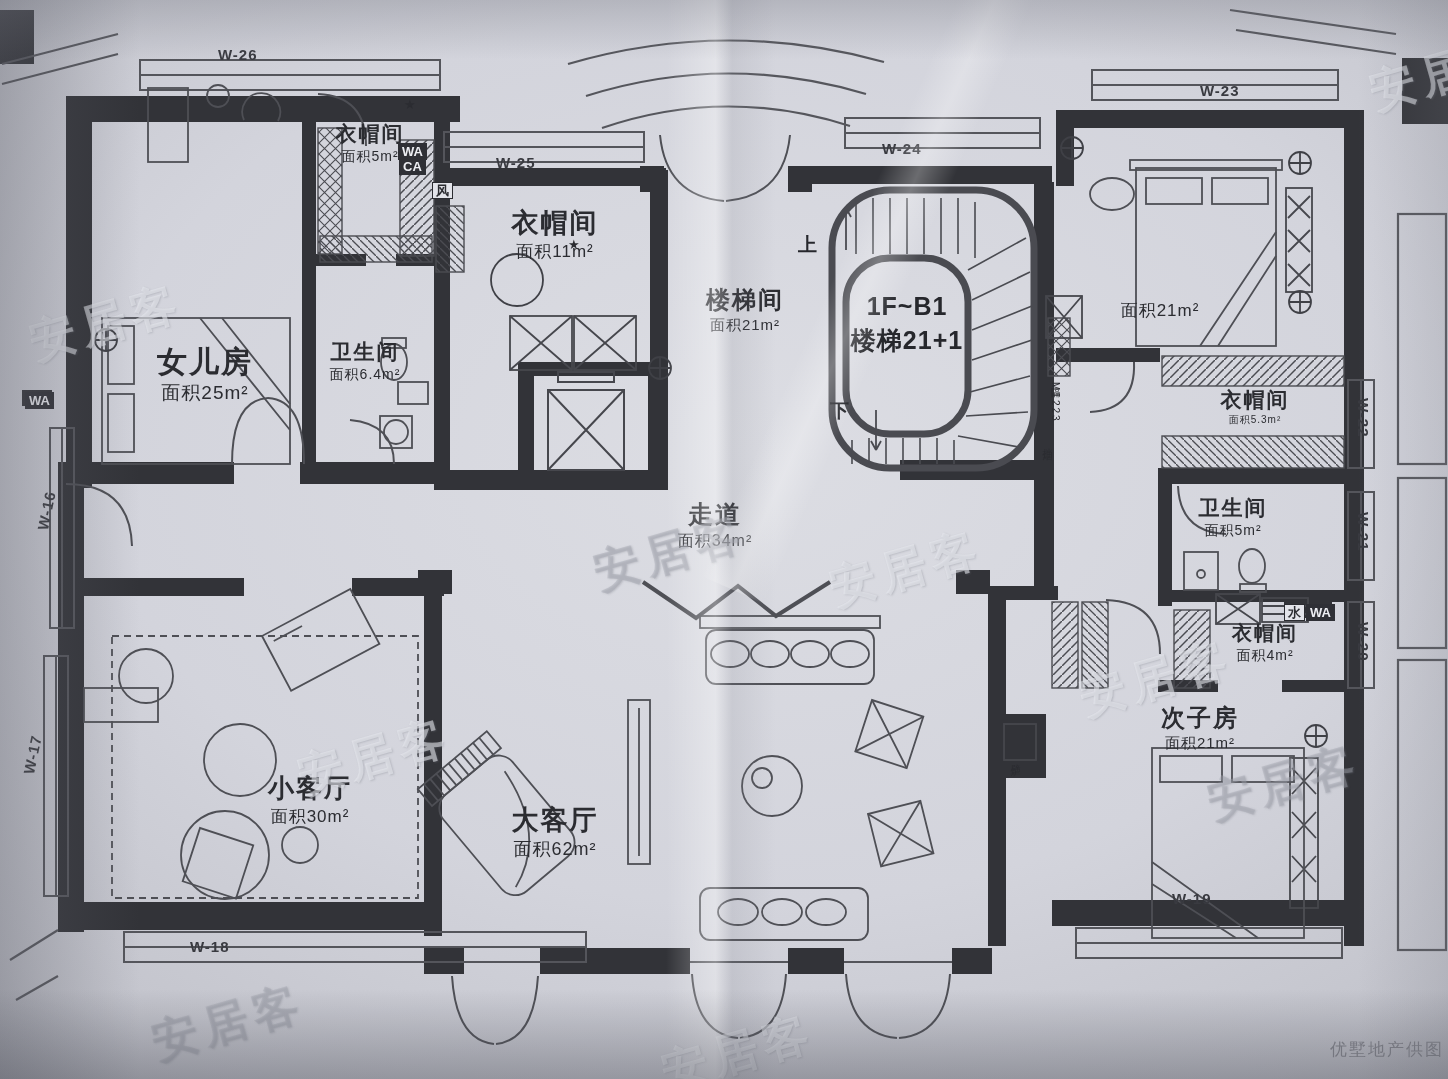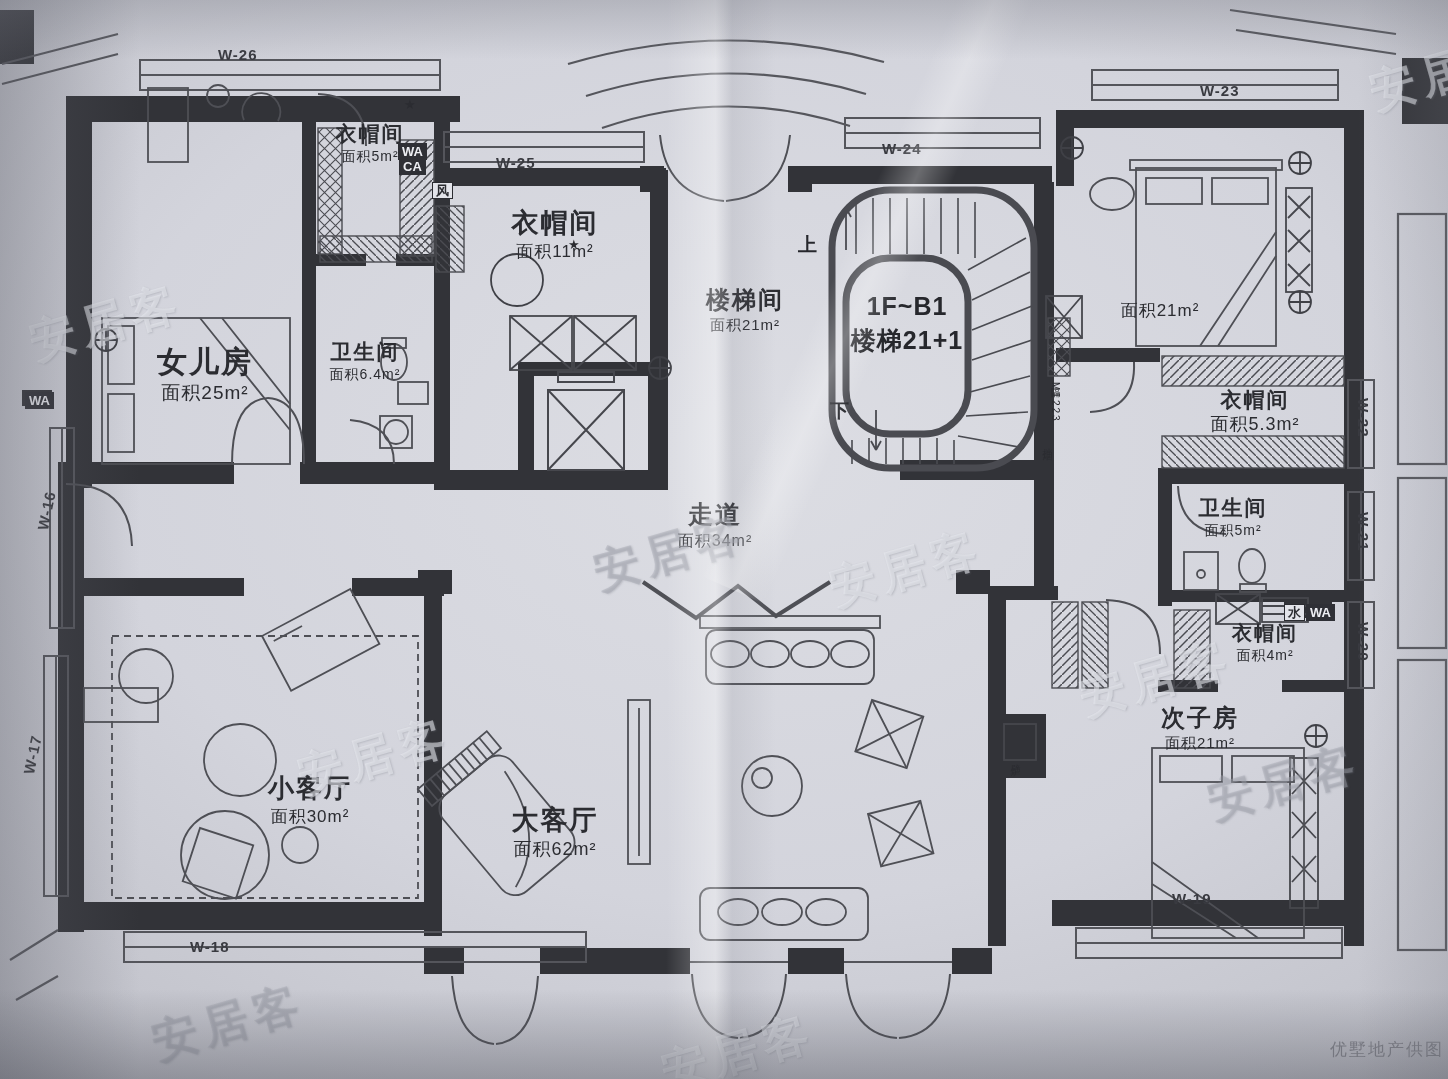--- a/index.html
+++ b/index.html
@@ -361,21 +361,21 @@
   </div>
   <div class="lbl" style="left:680px;top:284px;width:130px;">
     <div class="nm" style="font-size:24px;">楼梯间</div>
     <div class="ar" style="font-size:15px;">面积21m²</div>
   </div>
   <div class="lbl" style="left:1070px;top:300px;width:180px;">
     <div class="ar" style="font-size:17px;">面积21m²</div>
   </div>
   <div class="lbl" style="left:1180px;top:386px;width:150px;">
     <div class="nm" style="font-size:21px;">衣帽间</div>
-    <div class="ar" style="font-size:18px;">面积5.3m²</div>
+    <div class="ar" style="font-size:10px;">面积5.3m²</div>
   </div>
   <div class="lbl" style="left:1168px;top:494px;width:130px;">
     <div class="nm" style="font-size:21px;">卫生间</div>
     <div class="ar" style="font-size:14px;">面积5m²</div>
   </div>
   <div class="lbl" style="left:650px;top:498px;width:130px;">
     <div class="nm" style="font-size:25px;">走道</div>
     <div class="ar" style="font-size:16px;">面积34m²</div>
   </div>
   <div class="lbl" style="left:1200px;top:620px;width:130px;">

